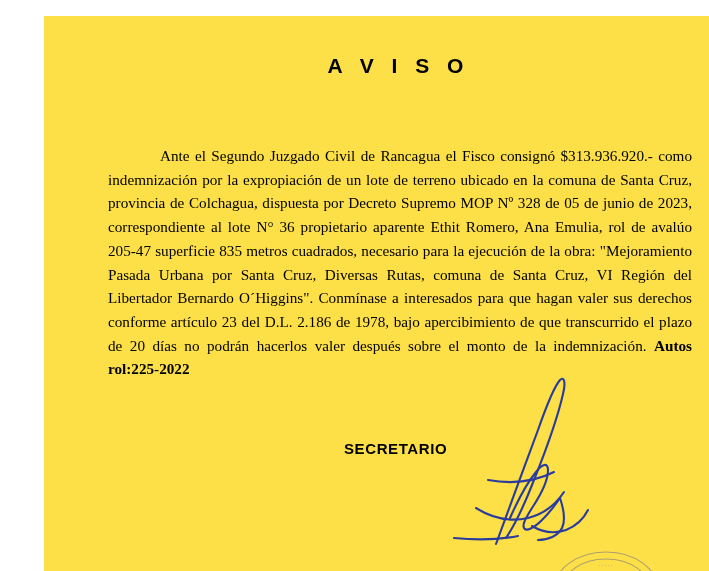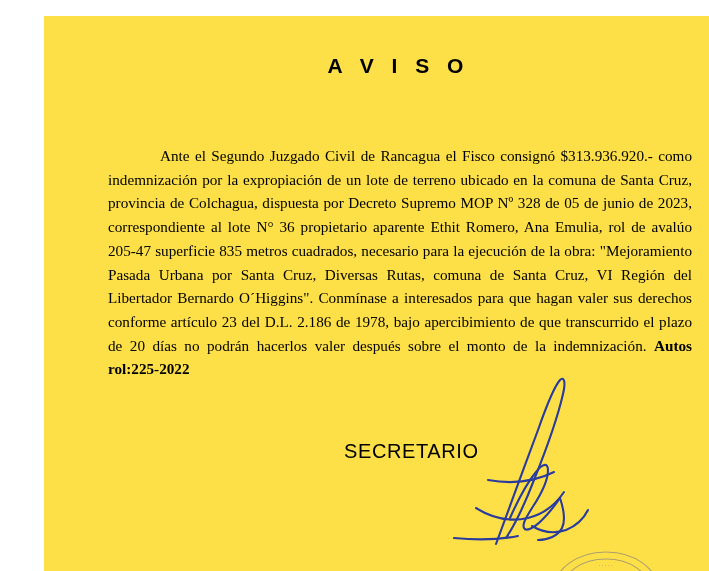--- a/index.html
+++ b/index.html
@@ -50,22 +50,22 @@
     display: inline-block;
     width: 52px;
   }
   .body-text b {
     font-weight: bold;
   }
   .signer-label {
     position: absolute;
     left: 300px;
     top: 424px;
-    font-size: 20px;
-    font-weight: normal;
+    font-size: 15px;
+    font-weight: bold;
     letter-spacing: 0.6px;
     color: #000;
   }
   .signature {
     position: absolute;
     left: 370px;
     top: 352px;
     width: 200px;
     height: 200px;
     pointer-events: none;

